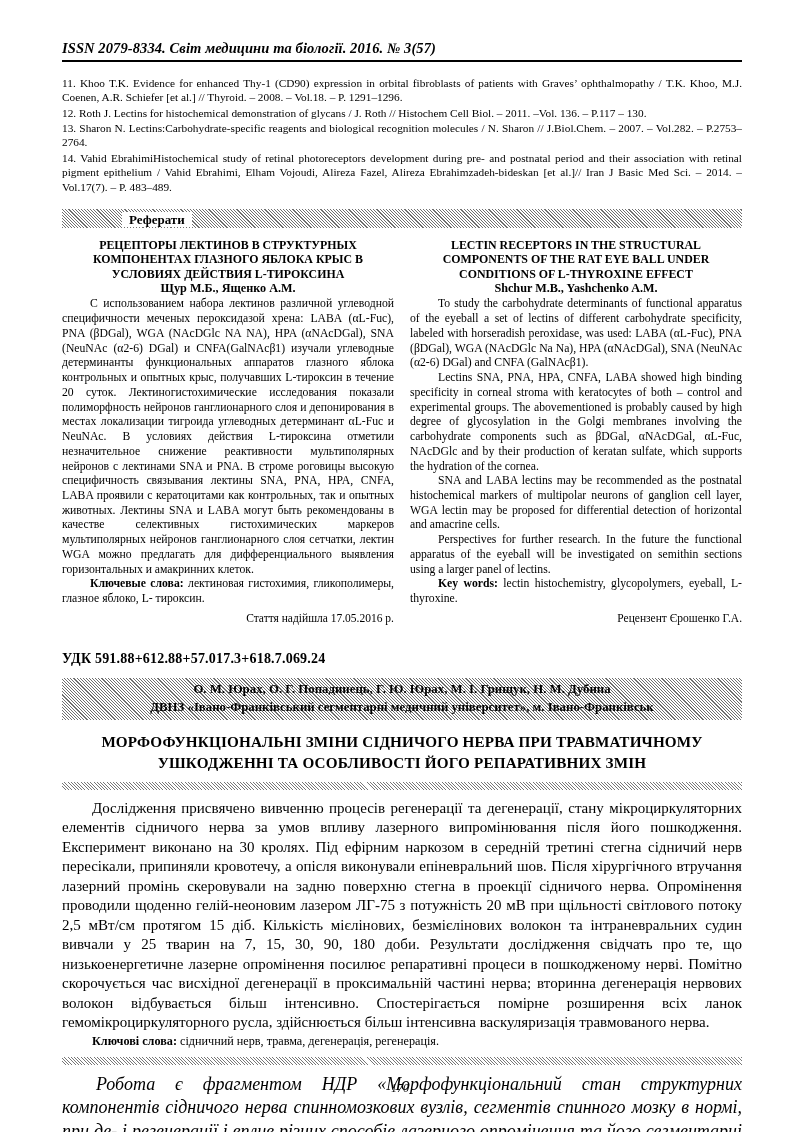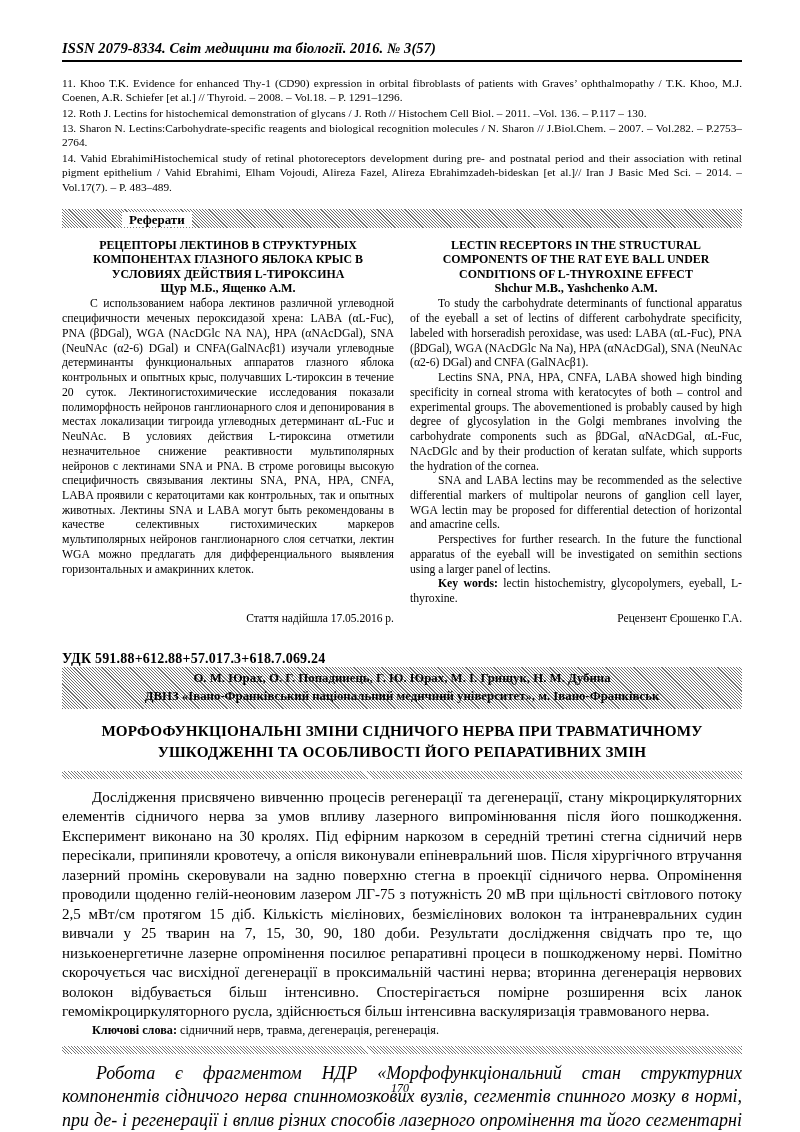--- a/index.html
+++ b/index.html
@@ -70,20 +70,21 @@
     line-height: 17px;
     font-weight: bold;
     font-size: 13px;
     padding-left: 60px;
   }
   .banner-refer span {
     background: #ffffff;
     padding: 0 7px;
   }
   .banner-authors {
+    margin-top: 11px;
     padding: 3px 0 4px 0;
     text-align: center;
     font-weight: bold;
     font-size: 12.8px;
     line-height: 1.38;
   }
   .banner-authors .ln {
     display: block;
     white-space: nowrap;
   }
@@ -223,43 +224,44 @@
     <div class="banner banner-refer">
       <span>Реферати</span>
     </div>
 
     <div class="abstract-cols">
 
       <div class="abs-col">
         <div class="abs-title">РЕЦЕПТОРЫ ЛЕКТИНОВ В СТРУКТУРНЫХ КОМПОНЕНТАХ ГЛАЗНОГО ЯБЛОКА КРЫС В УСЛОВИЯХ ДЕЙСТВИЯ L-ТИРОКСИНА</div>
         <div class="abs-authors">Щур М.Б., Ященко А.М.</div>
         <p class="abs-p">С использованием набора лектинов различной углеводной специфичности меченых пероксидазой хрена: LABA (αL-Fuc), PNA (βDGal), WGA (NAcDGlc NA NA), HPA (αNAcDGal), SNA (NeuNAc (α2-6) DGal) и CNFA(GalNAcβ1) изучали углеводные детерминанты функциональных аппаратов глазного яблока контрольных и опытных крыс, получавших L-тироксин в течение 20 суток. Лектиногистохимические исследования показали полиморфность нейронов ганглионарного слоя и депонирования в местах локализации тигроида углеводных детерминант αL-Fuc и NeuNAc. В условиях действия L-тироксина отметили незначительное снижение реактивности мультиполярных нейронов с лектинами SNA и PNA. В строме роговицы высокую специфичность связывания лектины SNA, PNA, HPA, CNFA, LABA проявили с кератоцитами как контрольных, так и опытных животных. Лектины SNA и LABA могут быть рекомендованы в качестве селективных гистохимических маркеров мультиполярных нейронов ганглионарного слоя сетчатки, лектин WGA можно предлагать для дифференциального выявления горизонтальных и амакринних клеток.</p>
+        <p class="abs-p kw"><span class="kw-label">Ключевые слова:</span> <span>лектиновая гистохимия, гликополимеры, глазное яблоко, L- тироксин.</span></p>
       </div>
 
       <div class="abs-col">
         <div class="abs-title">LECTIN RECEPTORS IN THE STRUCTURAL COMPONENTS OF THE RAT EYE BALL UNDER CONDITIONS OF L-THYROXINE EFFECT</div>
         <div class="abs-authors">Shchur M.B., Yashchenko A.M.</div>
         <p class="abs-p">To study the carbohydrate determinants of functional apparatus of the eyeball a set of lectins of different carbohydrate specificity, labeled with horseradish peroxidase, was used: LABA (αL-Fuc), PNA (βDGal), WGA (NAcDGlc Na Na), HPA (αNAcDGal), SNA (NeuNAc (α2-6) DGal) and CNFA (GalNAcβ1).</p>
         <p class="abs-p">Lectins SNA, PNA, HPA, CNFA, LABA showed high binding specificity in corneal stroma with keratocytes of both – control and experimental groups. The abovementioned is probably caused by high degree of glycosylation in the Golgi membranes involving the carbohydrate components such as βDGal, αNAcDGal, αL-Fuc, NAcDGlc and by their production of keratan sulfate, which supports the hydration of the cornea.</p>
-        <p class="abs-p">SNA and LABA lectins may be recommended as the selective differential markers of multipolar neurons of ganglion cell layer, WGA lectin may be proposed for differential detection of horizontal and amacrine cells.</p>
+        <p class="abs-p">SNA and LABA lectins may be recommended as the postnatal histochemical markers of multipolar neurons of ganglion cell layer, WGA lectin may be proposed for differential detection of horizontal and amacrine cells.</p>
         <p class="abs-p">Perspectives for further research. In the future the functional apparatus of the eyeball will be investigated on semithin sections using a larger panel of lectins.</p>
         <p class="abs-p kw"><span class="kw-label">Key words:</span> <span>lectin histochemistry, glycopolymers, eyeball, L-thyroxine.</span></p>
       </div>
     </div>
 
     <div class="abs-footer">
       <div class="left-f">Стаття надійшла 17.05.2016 р.</div>
       <div class="right-f">Рецензент Єрошенко Г.А.</div>
     </div>
 
     <div class="udc">УДК 591.88+612.88+57.017.3+618.7.069.24</div>
 
     <div class="banner banner-authors">
       <span class="ln">О. М. Юрах, О. Г. Попадинець, Г. Ю. Юрах, М. І. Грищук, Н. М. Дубина</span>
-      <span class="ln">ДВНЗ «Івано-Франківський національний медичний університет», м. Івано-Франківськ</span>
+      <span class="ln">ДВНЗ «Івано-Франківський сегментарні медичний університет», м. Івано-Франківськ</span>
     </div>
 
     <div class="main-title">МОРФОФУНКЦІОНАЛЬНІ ЗМІНИ СІДНИЧОГО НЕРВА ПРИ ТРАВМАТИЧНОМУ УШКОДЖЕННІ ТА ОСОБЛИВОСТІ ЙОГО РЕПАРАТИВНИХ ЗМІН</div>
 
     <div class="banner-thin"></div>
 
     <div class="body-wrap">
       <p class="body-p">Дослідження присвячено вивченню процесів регенерації та дегенерації, стану мікроциркуляторних елементів сідничого нерва за умов впливу лазерного випромінювання після його пошкодження. Експеримент виконано на 30 кролях. Під ефірним наркозом в середній третині стегна сідничий нерв пересікали, припиняли кровотечу, а опісля виконували епіневральний шов. Після хірургічного втручання лазерний промінь скеровували на задню поверхню стегна в проекції сідничого нерва. Опромінення проводили щоденно гелій-неоновим лазером ЛГ-75 з потужність 20 мВ при щільності світлового потоку 2,5 мВт/см протягом 15 діб. Кількість мієлінових, безмієлінових волокон та інтраневральних судин вивчали у 25 тварин на 7, 15, 30, 90, 180 доби. Результати дослідження свідчать про те, що низькоенергетичне лазерне опромінення посилює репаративні процеси в пошкодженому нерві. Помітно скорочується час висхідної дегенерації в проксимальній частині нерва; вторинна дегенерація нервових волокон відбувається більш інтенсивно. Спостерігається помірне розширення всіх ланок гемомікроциркуляторного русла, здійснюється більш інтенсивна васкуляризація травмованого нерва.</p>
       <div class="kw-line"><span class="kw-label">Ключові слова:</span> <span>сідничний нерв, травма, дегенерація, регенерація.</span></div>
     </div>

